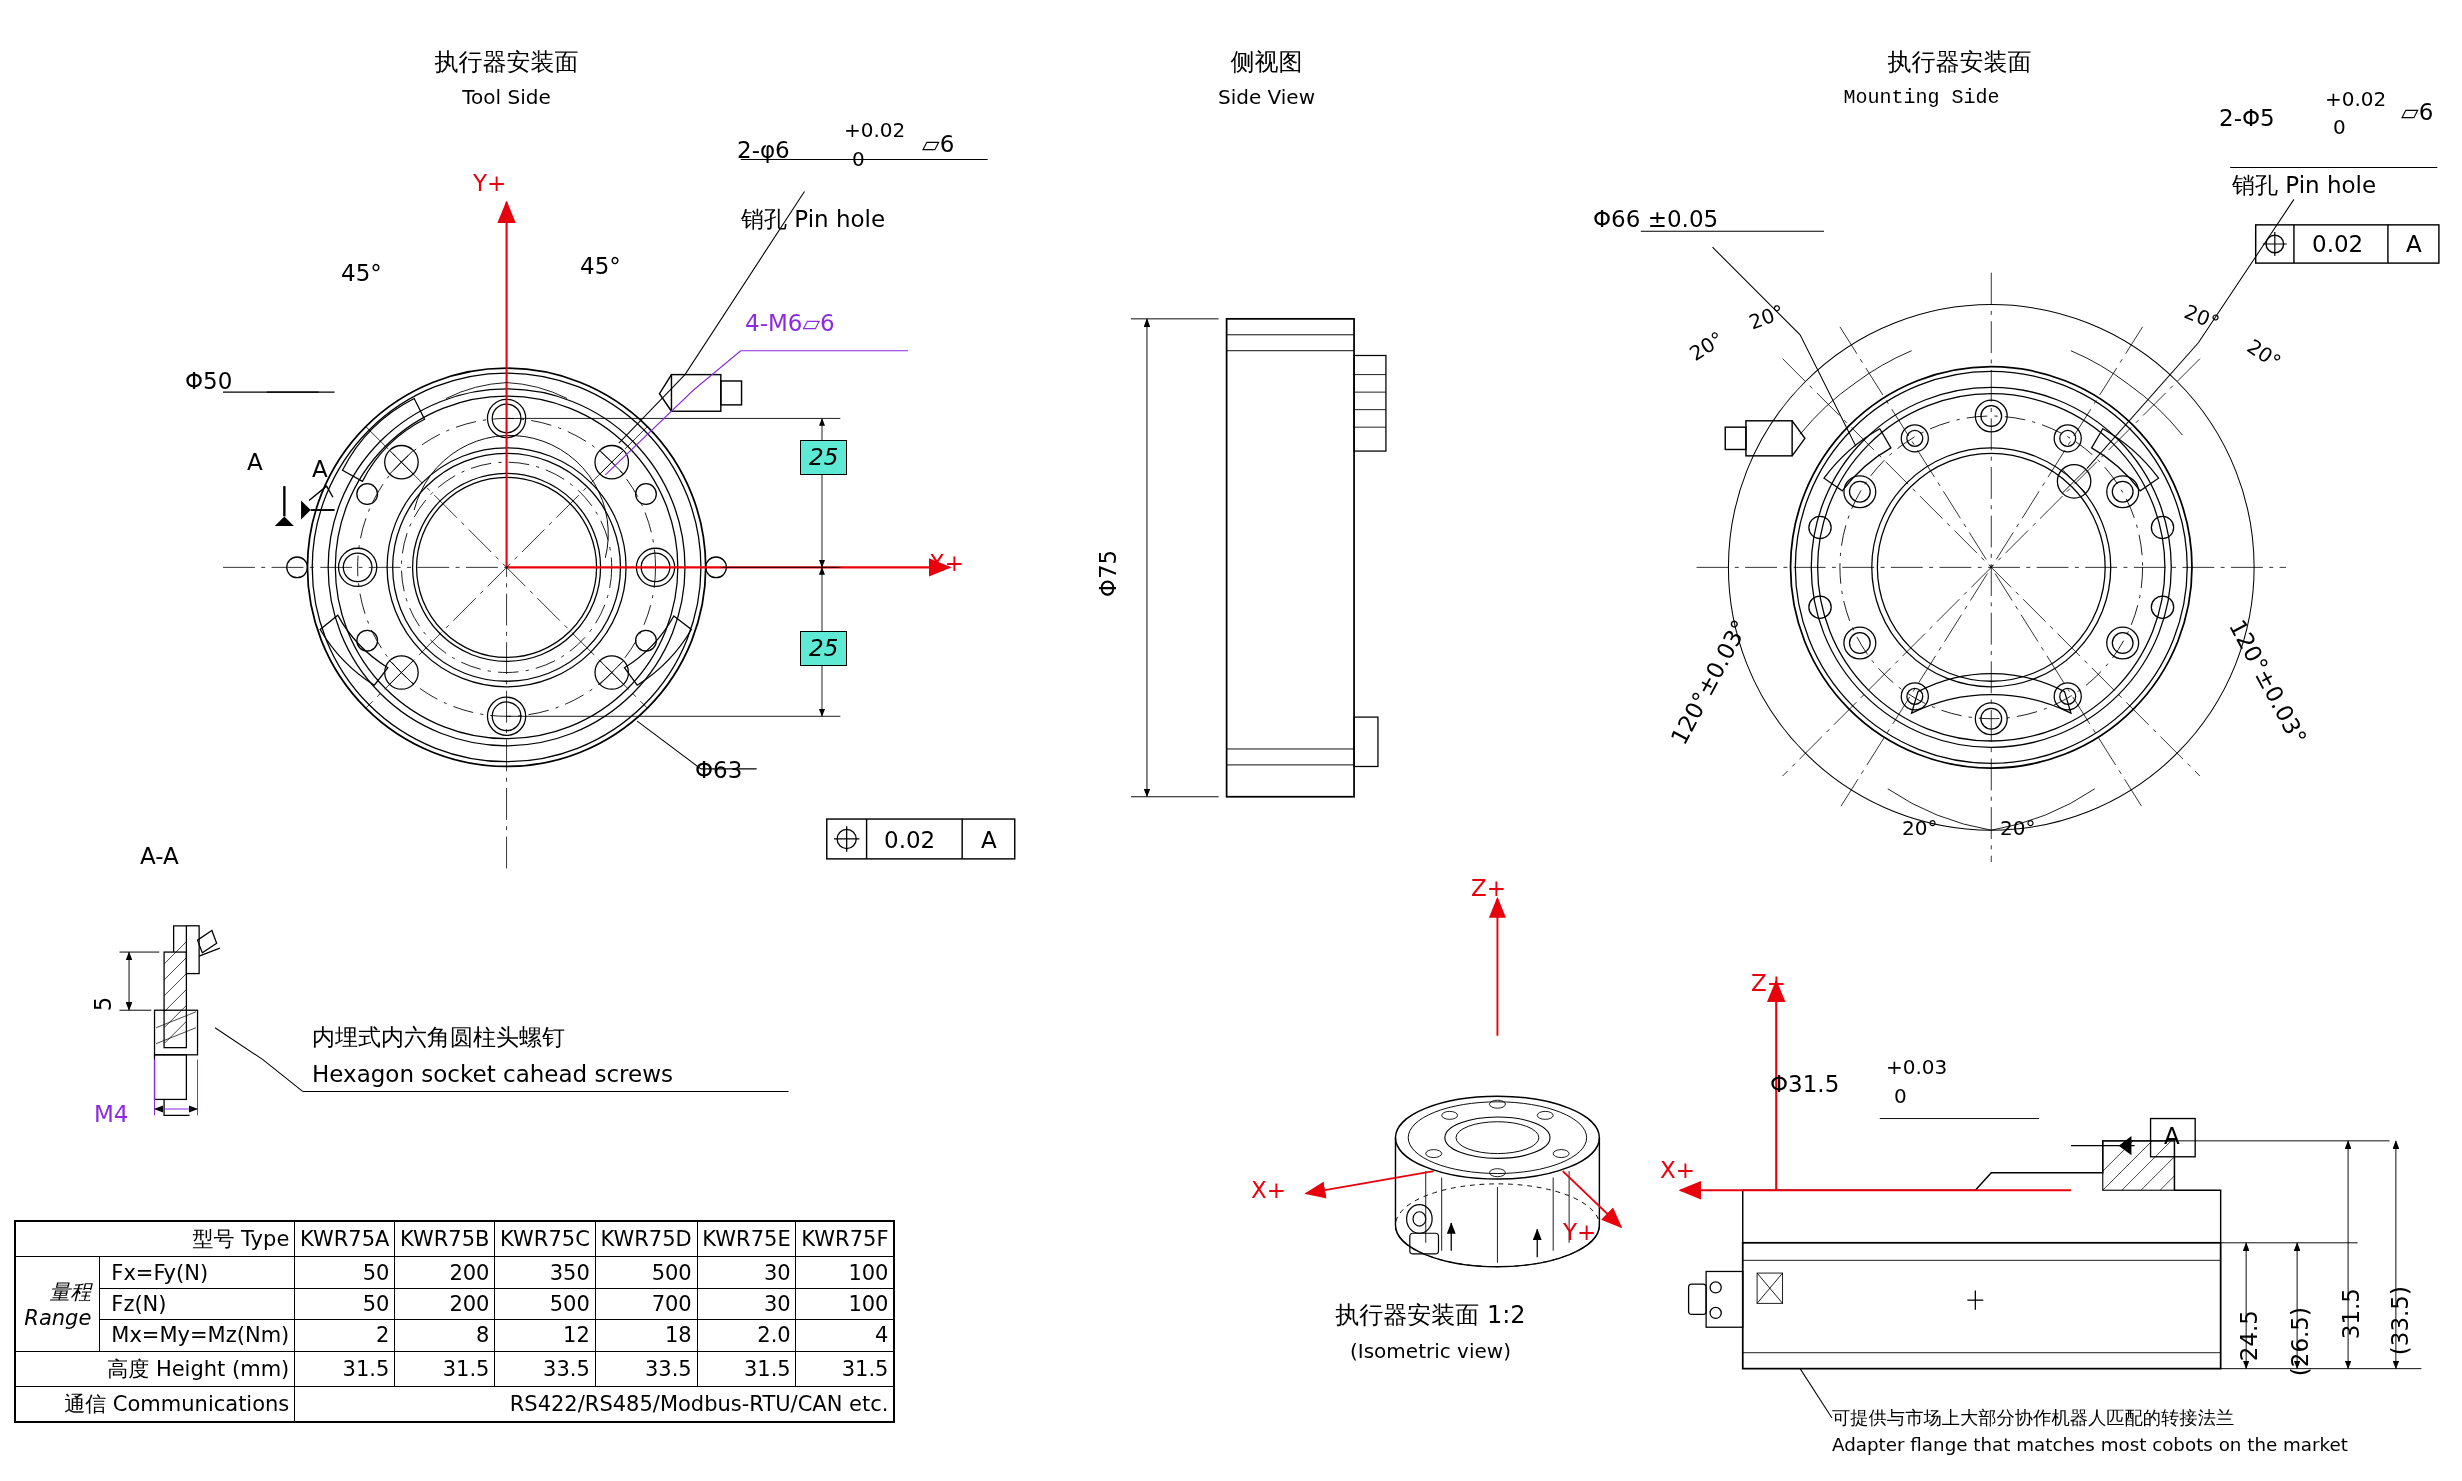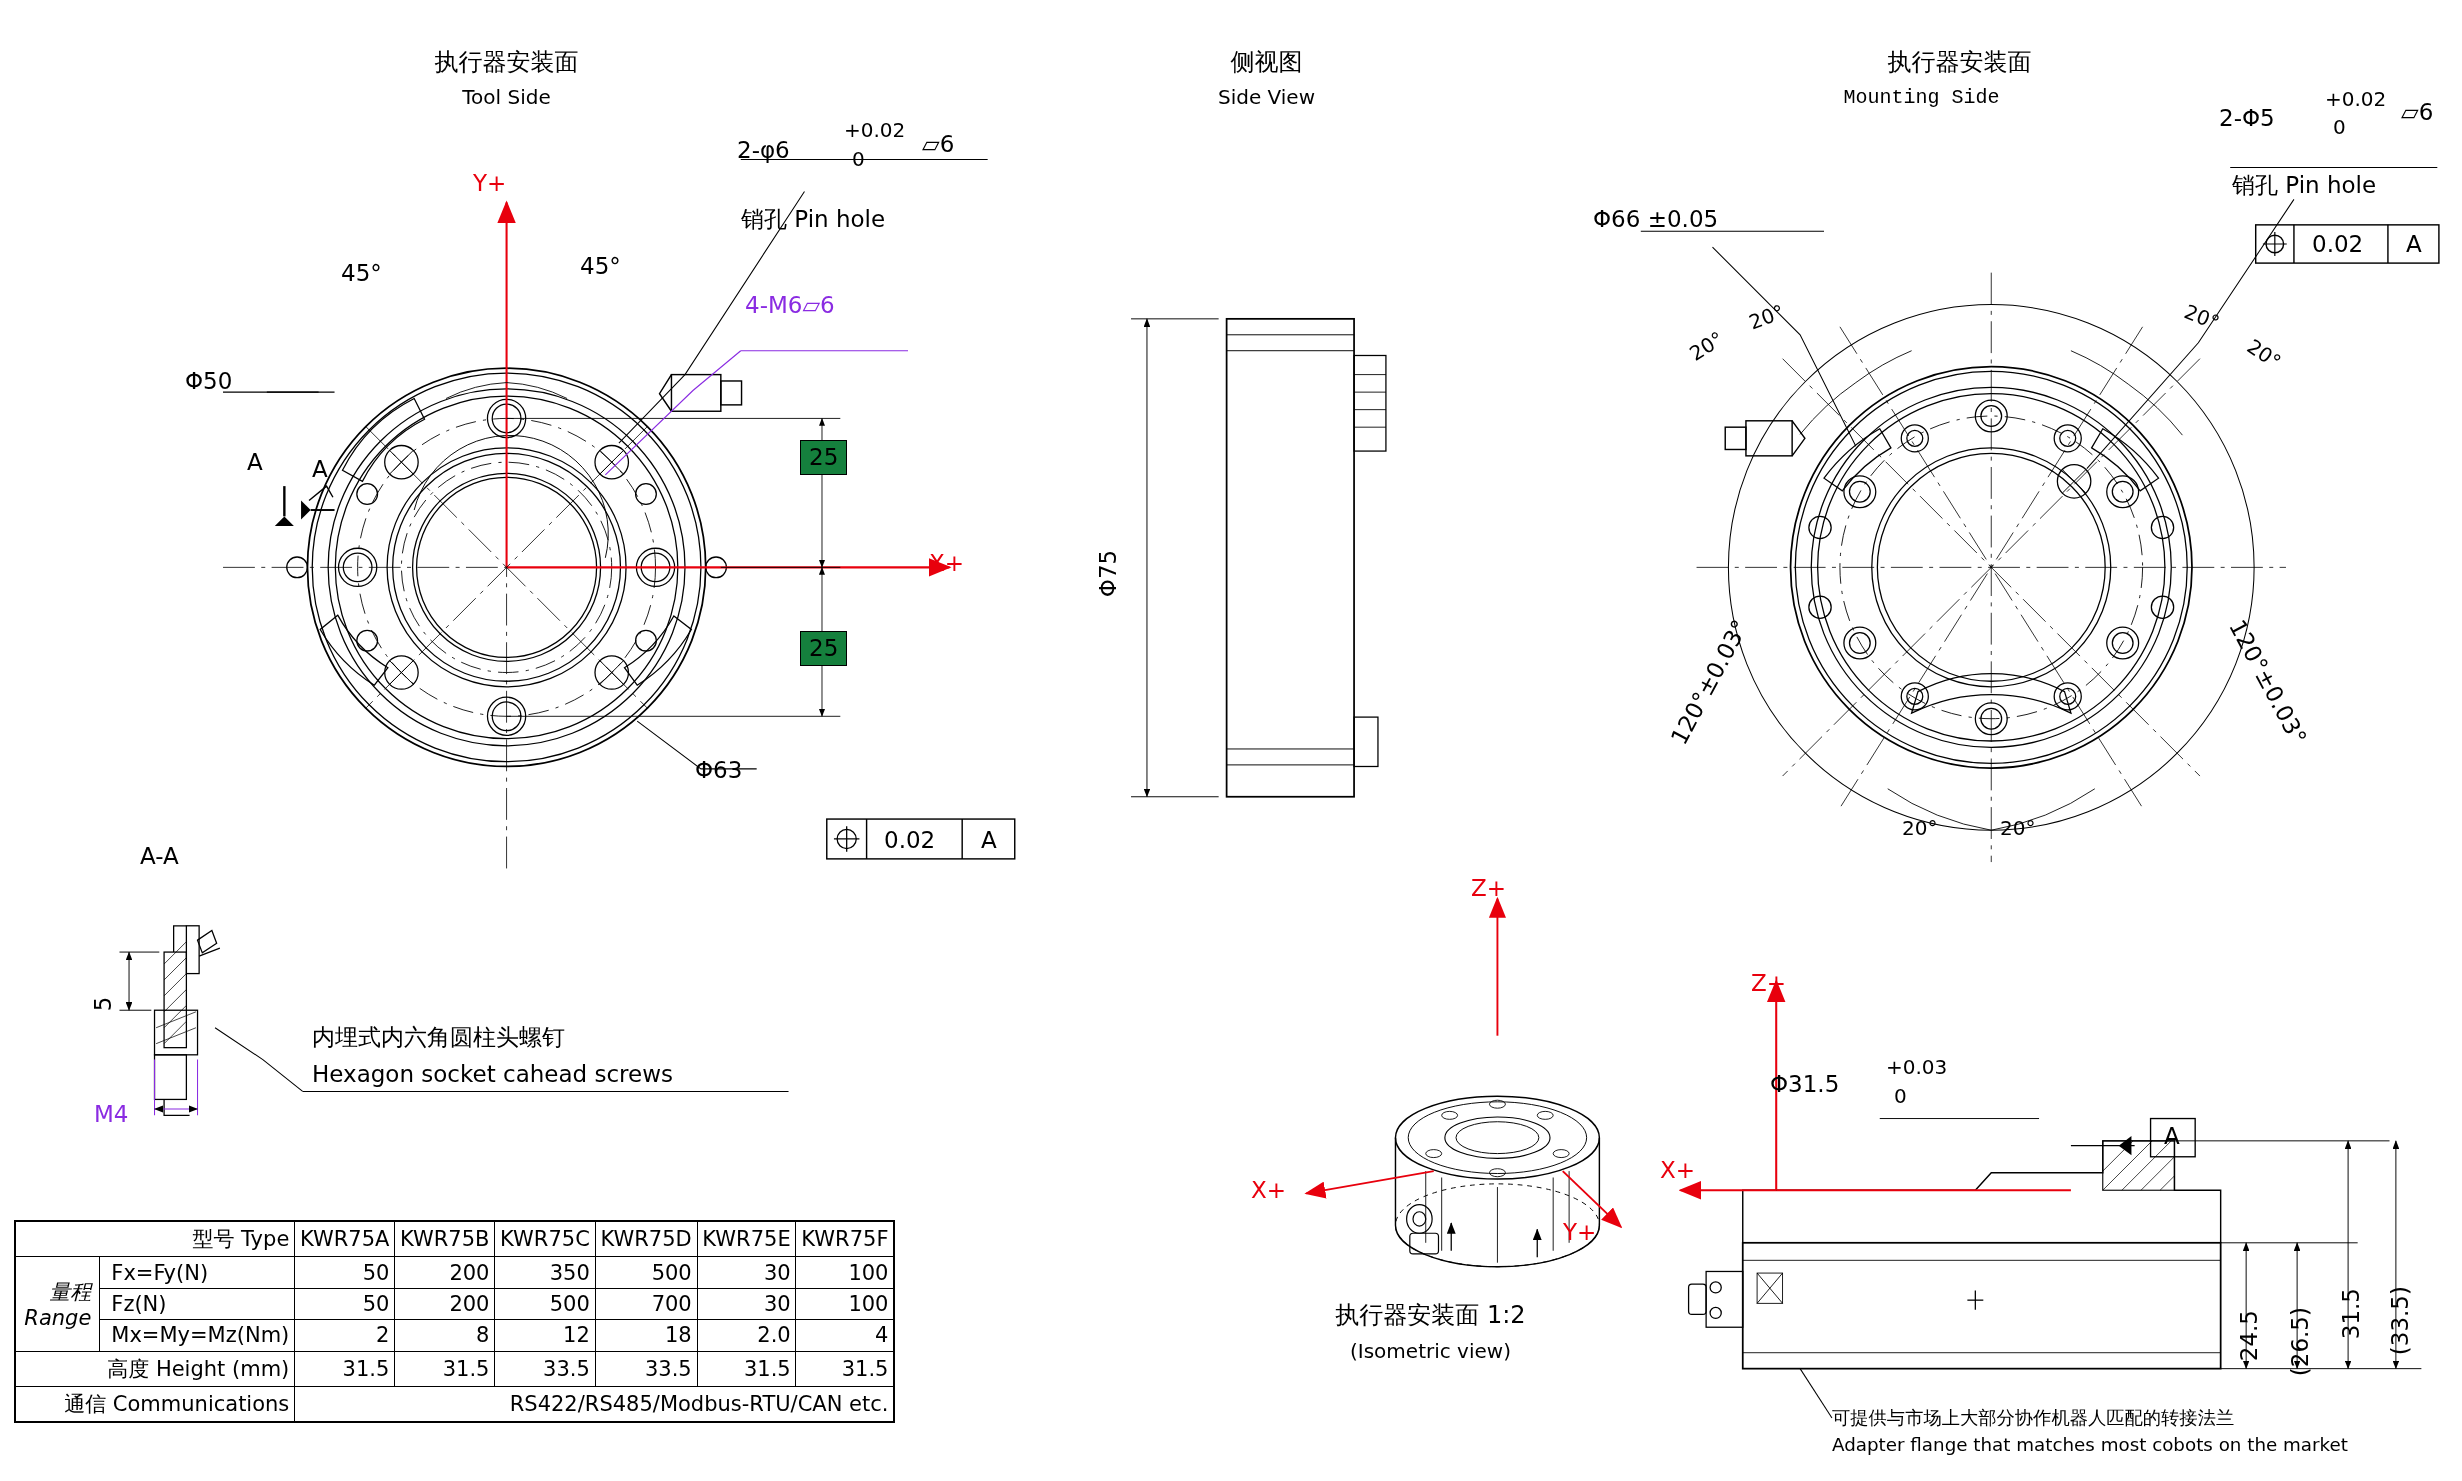--- a/index.html
+++ b/index.html
@@ -30,21 +30,22 @@
   .title-cn { font-size: 24px; }
   .title-en { font-size: 20px; }
   .dim { font-size: 23px; }
   .dim-sm { font-size: 20px; }
   .axis-red { color: #e8000d; }
   .purple { color: #8a2be2; }
   .ctr { text-align: center; }
   .boxed {
     border: 1.3px solid #000;
     padding: 1.6px 6.4px;
-    background: #15803d;
+    background: #5eead4;
+    font-style: italic;
   }
   
   #spec-table {
     position: absolute;
     left: 14.3px;
     top: 1220px;
     border-collapse: collapse;
     font-size: 21px;
     background: #fff;
   }
@@ -444,21 +445,21 @@
 <div class="lbl title-en ctr" style="left:1131px; top:86px; width:271px;">Side View</div>
 
 <div class="lbl title-cn ctr" style="left:1824px; top:49px; width:271px;">执行器安装面</div>
 <div class="lbl title-en ctr" style="left:1786px; top:86px; width:271px;font-family:Liberation Mono, monospace;">Mounting Side</div>
 
 <div class="lbl dim" style="left:737px; top:137px;">2-φ6</div>
 <div class="lbl dim-sm" style="left:844px; top:119px;">+0.02</div>
 <div class="lbl dim-sm" style="left:852px; top:148px;">0</div>
 <div class="lbl dim" style="left:922px; top:131px;">⏥6</div>
 <div class="lbl dim" style="left:741px; top:206px;">销孔 Pin hole</div>
-<div class="lbl dim purple" style="left:745px; top:292px;text-align:center;">4-M6⏥6</div>
+<div class="lbl dim purple" style="left:745px; top:310px;text-align:center;">4-M6⏥6</div>
 <div class="lbl dim" style="left:341px; top:260px;">45°</div>
 <div class="lbl dim" style="left:580px; top:253px;">45°</div>
 <div class="lbl dim" style="left:185px; top:368px;">Φ50</div>
 <div class="lbl dim" style="left:695px; top:757px;">Φ63</div>
 <div class="lbl dim" style="left:247px; top:449px;">A</div>
 <div class="lbl dim" style="left:312px; top:456px;">A</div>
 <div class="lbl dim boxed" style="left:800px; top:440px; padding:3.2px 8px;">25</div>
 <div class="lbl dim boxed" style="left:800px; top:631px; padding:3.2px 8px;">25</div>
 <div class="lbl dim axis-red" style="left:473px; top:170px;">Y+</div>
 <div class="lbl dim axis-red" style="left:929px; top:550px;">X+</div>

